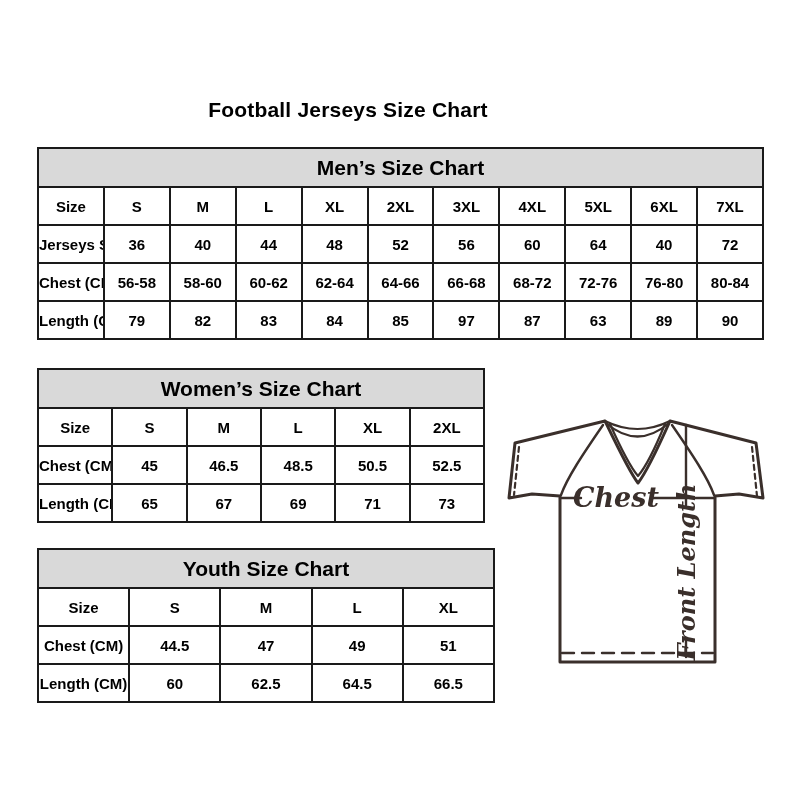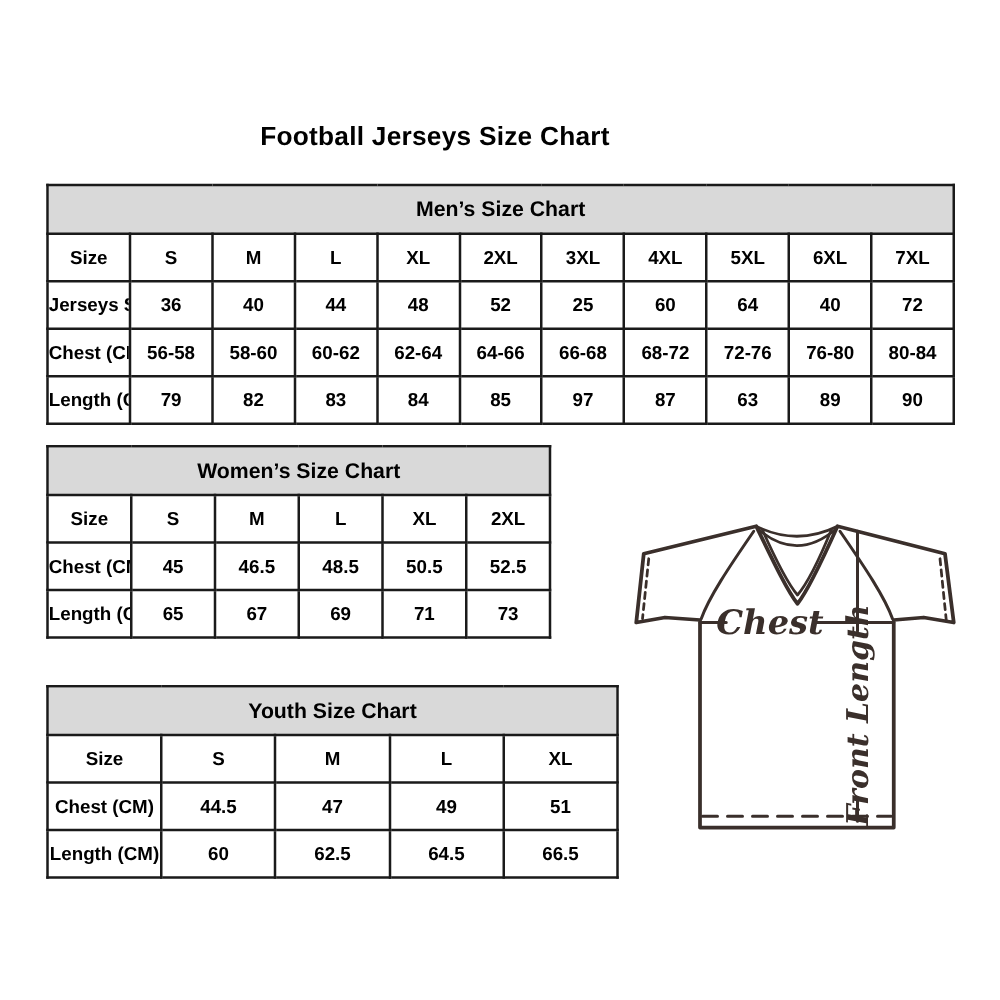--- a/index.html
+++ b/index.html
@@ -16,26 +16,26 @@
   .size-table table {
     border-collapse:collapse; table-layout:fixed; width:100%;
   }
   .size-table th, .size-table td {
     border:2px solid var(--border,#1a1a1a);
     text-align:center; vertical-align:middle;
     font-weight:bold; font-size:15px; color:#000;
     height:36px; padding:0; overflow:hidden; white-space:nowrap;
   }
   .size-table th.table-title {
-    background:var(--header-bg,#d9d9d9); font-size:17px; height:37px;margin-left:34px;
+    background:var(--header-bg,#d9d9d9); font-size:21px; height:37px;margin-left:34px;
   }
   .size-table td:first-child { width:110px; }
   #youth-table td:first-child { width:112px; }
   #mens-table  { left:37px; top:147px; width:727px; }
-  #womens-table{ left:37px; top:356px; width:404px; }
+  #womens-table{ left:37px; top:368px; width:448px; }
   #youth-table { left:37px; top:548px; width:458px; }
   #jersey { position:absolute; left:505px; top:406px; width:262px; height:262px; }
   .jersey-label {
     font-family:"DejaVu Serif", serif; font-style:italic; font-weight:bold;
   }
 </style>
 </head>
 <body style="--header-bg: #d9d9d9; --border: #1a1a1a;">
 
 <div class="page-title">Football Jerseys Size Chart</div>
@@ -61,21 +61,21 @@
           <td>6XL</td>
           <td>7XL</td>
         </tr>
         <tr>
           <td>Jerseys Size</td>
           <td>36</td>
           <td>40</td>
           <td>44</td>
           <td>48</td>
           <td>52</td>
-          <td>25</td>
+          <td>56</td>
           <td>60</td>
           <td>64</td>
           <td>40</td>
           <td>72</td>
         </tr>
         <tr>
           <td>Chest (CM)</td>
           <td>56-58</td>
           <td>58-60</td>
           <td>60-62</td>

